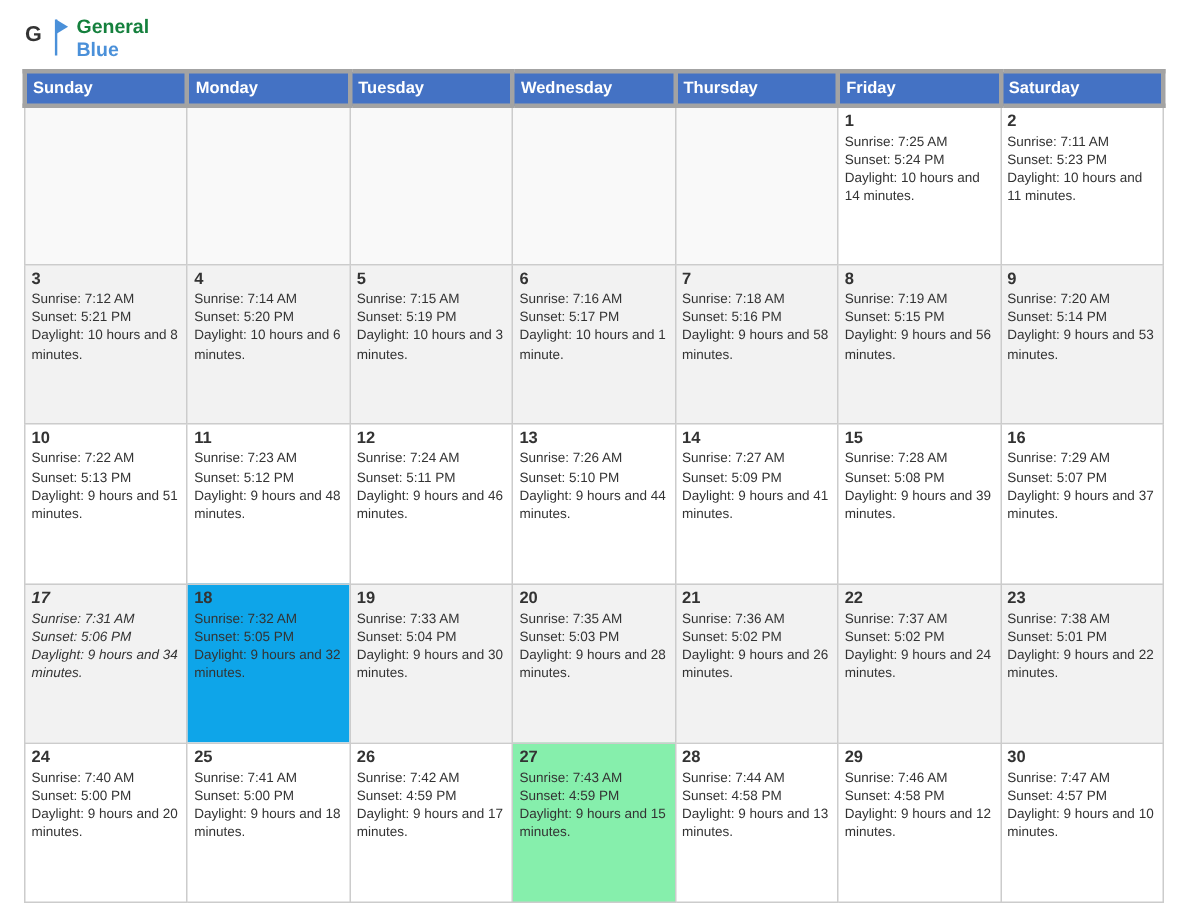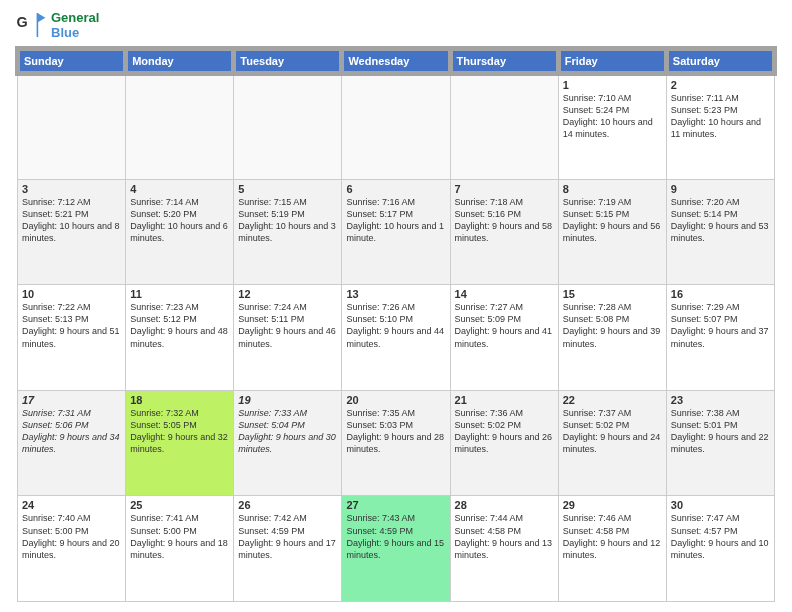--- a/index.html
+++ b/index.html
@@ -50,21 +50,21 @@
       width: 100%;
       table-layout: fixed;
     }
     .calendar th {
       background: #4472c4;
       color: #fff;
       font-size: 11px;
       font-weight: bold;
       padding: 4px 4px;
       text-align: left;
-      border: 5px solid #a3a3a3;
+      border: 3px solid #a3a3a3;
     }
     .calendar td {
       vertical-align: top;
       border: 1px solid #ccc;
       padding: 3px 4px;
       font-size: 9.5px;
       color: #333;
       background: #fff;
       height: 78px;
     }
@@ -129,21 +129,21 @@
     </thead>
     <tbody id="calendar-body">
     <tr>
           <td class="empty-cell" style="background: rgb(250, 250, 250);"></td>
           <td class="empty-cell" style="background: rgb(250, 250, 250);"></td>
           <td class="empty-cell" style="background: rgb(250, 250, 250);"></td>
           <td class="empty-cell" style="background: rgb(250, 250, 250);"></td>
           <td class="empty-cell" style="background: rgb(250, 250, 250);"></td>
           <td style="background: rgb(255, 255, 255);">
             <span class="day-num">1</span>
-            <div class="day-info" style="white-space: pre-line;">Sunrise: 7:10 AM
+            <div class="day-info" style="white-space: pre-line;">Sunrise: 7:25 AM
 Sunset: 5:24 PM
 Daylight: 10 hours and 14 minutes.</div>
           </td>
           <td style="background: rgb(255, 255, 255);">
             <span class="day-num">2</span>
             <div class="day-info" style="white-space: pre-line;">Sunrise: 7:11 AM
 Sunset: 5:23 PM
 Daylight: 10 hours and 11 minutes.</div>
           </td>
         </tr>
@@ -235,27 +235,27 @@
 Daylight: 9 hours and 37 minutes.</div>
           </td>
         </tr>
         <tr>
           <td style="background: rgb(242, 242, 242); font-style: italic;">
             <span class="day-num">17</span>
             <div class="day-info" style="white-space: pre-line;">Sunrise: 7:31 AM
 Sunset: 5:06 PM
 Daylight: 9 hours and 34 minutes.</div>
           </td>
-          <td style="background: #bef264;">
+          <td style="background: #0ea5e9;">
             <span class="day-num">18</span>
             <div class="day-info" style="white-space: pre-line;">Sunrise: 7:32 AM
 Sunset: 5:05 PM
 Daylight: 9 hours and 32 minutes.</div>
           </td>
-          <td style="background: rgb(242, 242, 242); font-style: italic;">
+          <td style="background: rgb(242, 242, 242);">
             <span class="day-num">19</span>
             <div class="day-info" style="white-space: pre-line;">Sunrise: 7:33 AM
 Sunset: 5:04 PM
 Daylight: 9 hours and 30 minutes.</div>
           </td>
           <td style="background: rgb(242, 242, 242);">
             <span class="day-num">20</span>
             <div class="day-info" style="white-space: pre-line;">Sunrise: 7:35 AM
 Sunset: 5:03 PM
 Daylight: 9 hours and 28 minutes.</div>

